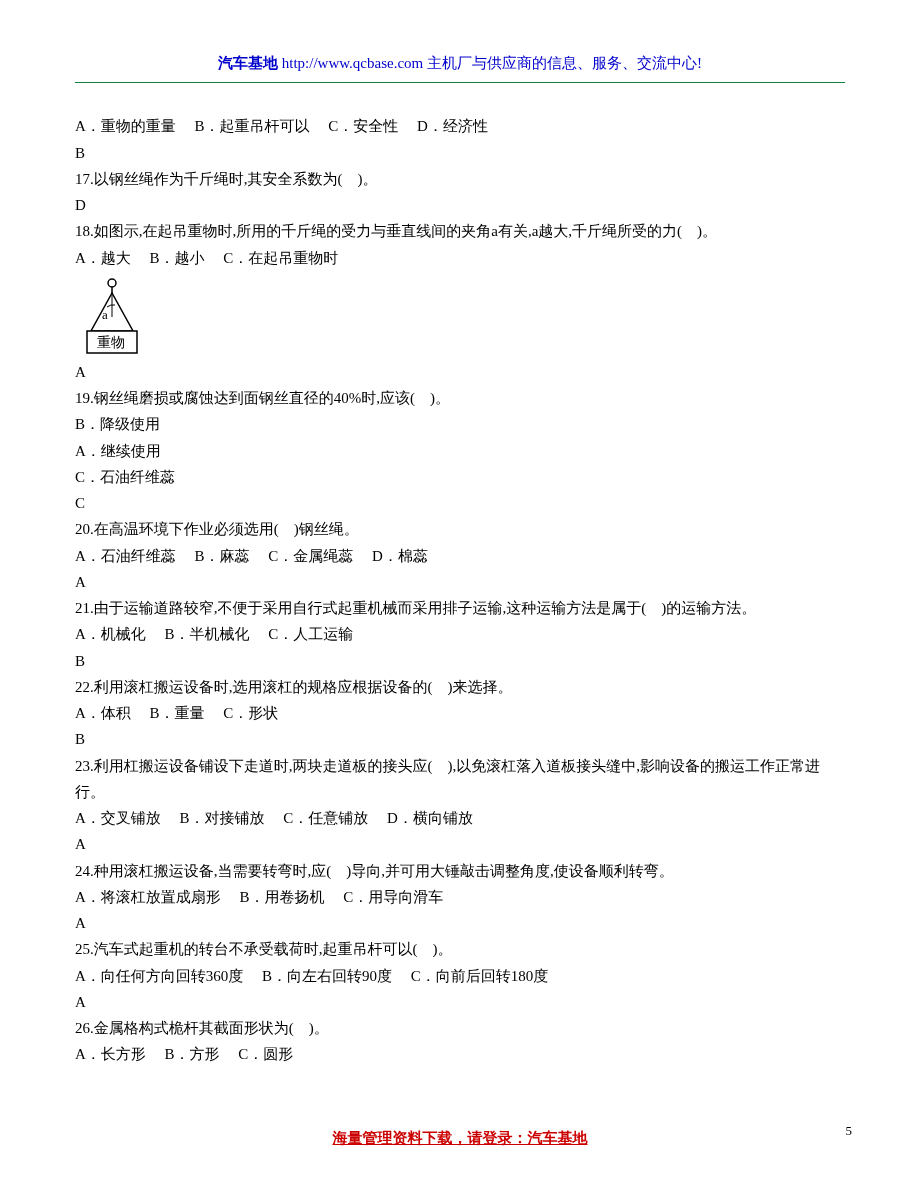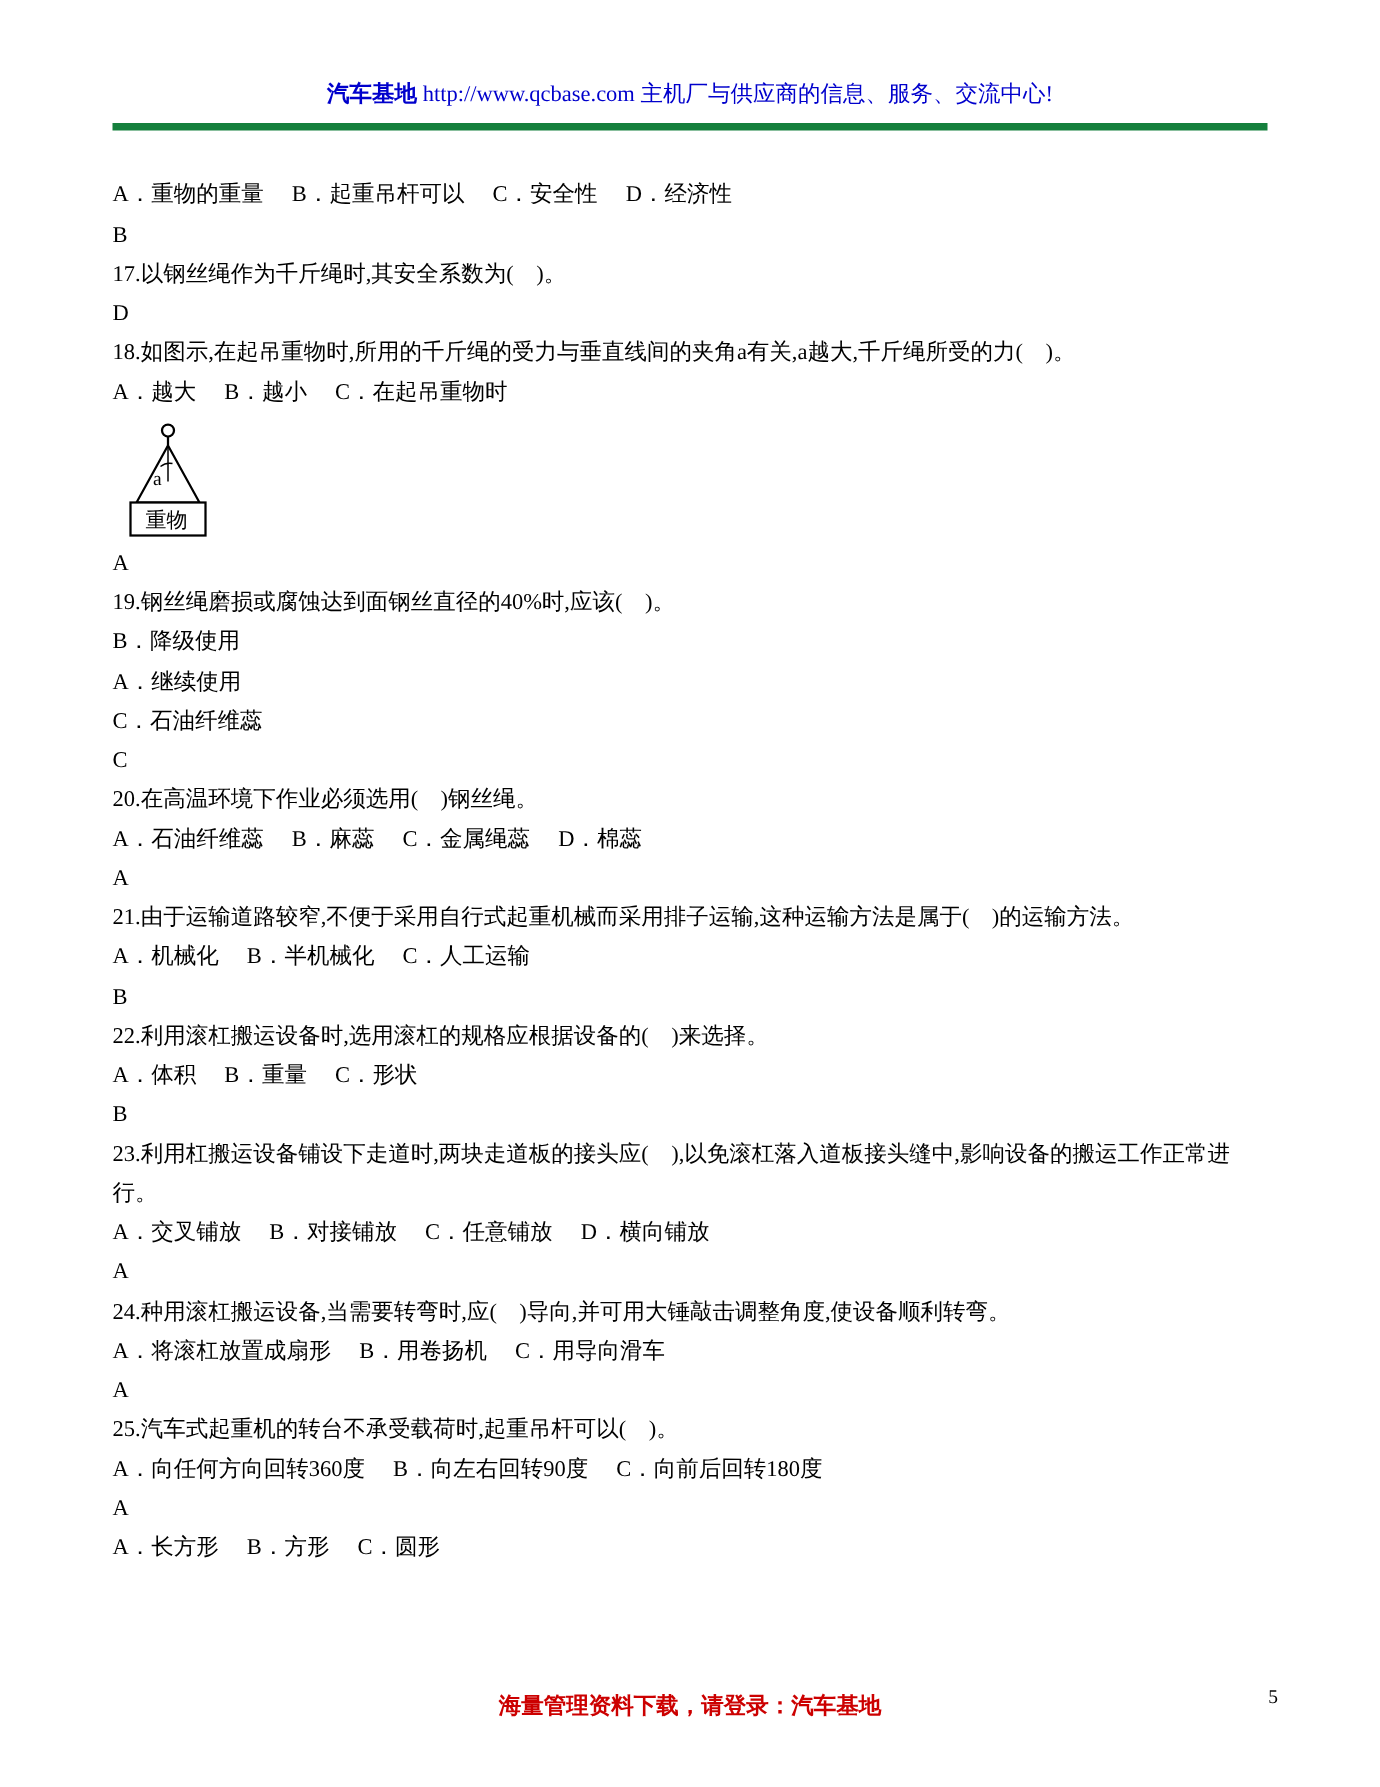--- a/index.html
+++ b/index.html
@@ -14,21 +14,21 @@
     .page {
       width: 920px;
       min-height: 1191px;
       position: relative;
       box-sizing: border-box;
       padding: 50px 75px 60px 75px;
     }
     .header {
       text-align: center;
       padding-bottom: 6px;
-      border-bottom: 5px solid #15803d;
+      border-bottom: 1px solid #15803d;
       margin-bottom: 30px;
     }
     .header .site {
       color: #0000cc;
       font-weight: bold;
     }
     .header .url {
       color: #0000cc;
     }
     .header .desc {
@@ -51,20 +51,21 @@
       position: absolute;
       bottom: 40px;
       left: 0;
       width: 100%;
       text-align: center;
     }
     .footer .txt {
       color: #cc0000;
       font-weight: bold;
       font-family: "SimHei","黑体",sans-serif;
+      text-decoration: underline;
     }
     .page-num {
       position: absolute;
       right: 68px;
       bottom: 48px;
       font-size: 13px;
       color: #000;
     }
   </style>
 </head>
@@ -129,20 +130,21 @@
     <div class="line">A</div>
 
     <div class="line">24.种用滚杠搬运设备,当需要转弯时,应(    )导向,并可用大锤敲击调整角度,使设备顺利转弯。</div>
     <div class="line">A．将滚杠放置成扇形     B．用卷扬机     C．用导向滑车</div>
     <div class="line">A</div>
 
     <div class="line">25.汽车式起重机的转台不承受载荷时,起重吊杆可以(    )。</div>
     <div class="line">A．向任何方向回转360度     B．向左右回转90度     C．向前后回转180度</div>
     <div class="line">A</div>
 
+    <div class="line">26.金属格构式桅杆其截面形状为(    )。</div>
     <div class="line">A．长方形     B．方形     C．圆形</div>
 
   </div>
 
   <div class="footer">
     <span class="txt">海量管理资料下载，请登录：汽车基地</span>
   </div>
 
   <div class="page-num">5</div>
 

